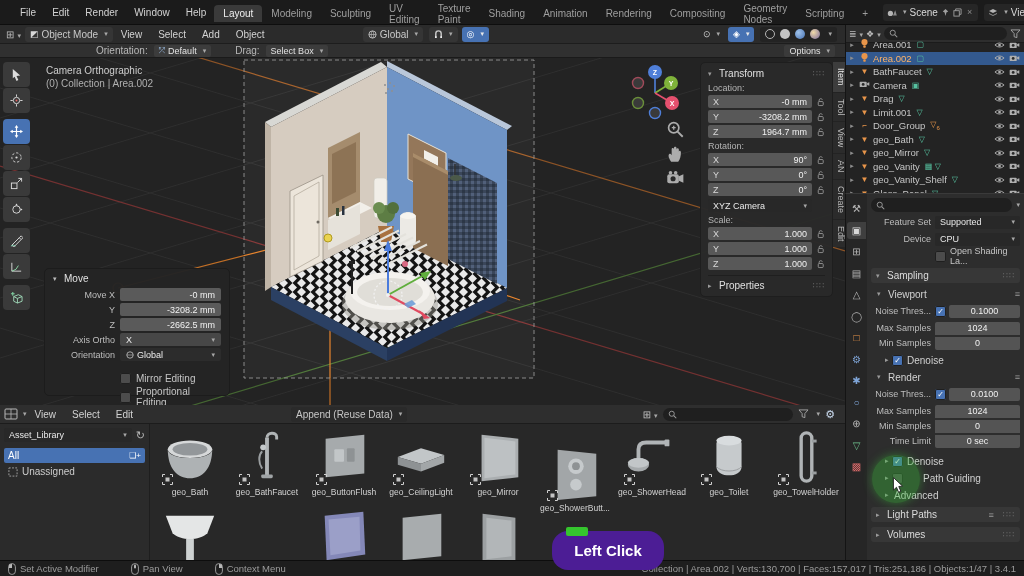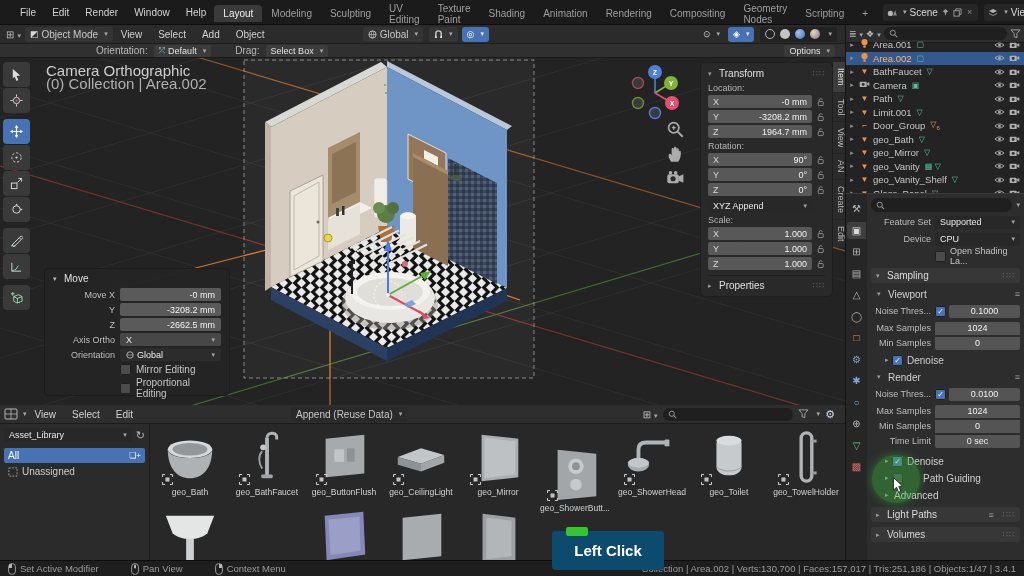--- a/index.html
+++ b/index.html
@@ -21,21 +21,21 @@
   .pill{display:flex;align-items:center;background:#353535;border-radius:3px;height:15px;padding:0 5px;gap:3px}
   .sphere{width:10px;height:10px;border-radius:50%;display:inline-block;flex:none}
   #tools{left:0;top:44px;width:845px;height:14px;background:#303030;border-bottom:1px solid #1a1a1a;display:flex;align-items:center;z-index:25}
   .tpill{display:flex;align-items:center;background:#3c3c3c;border-radius:2px;height:12px;padding:0 5px;gap:3px;font-size:9px;color:#e2e2e2}
   
   #viewport{left:0;top:58px;width:845px;height:347px;background:#2a2a2a;overflow:hidden;z-index:1}
   #vp-toolbar{left:3px;top:4px;display:flex;flex-direction:column;gap:1px;z-index:6}
   .tbtn{width:27px;height:25px;background:#3a3a3a;border-radius:4px;display:flex;align-items:center;justify-content:center}
   .tbtn.active{background:#4772b3}
   .gap{height:4px}
-  #vp-info{left:46px;top:6px;line-height:13px;color:#cfcfcf;font-size:15px;z-index:5}
+  #vp-info{left:46px;top:6px;line-height:13px;color:#cfcfcf;font-size:10px;z-index:5}
   #vp-info .l2{color:#b0b0b0}
   
   #move-panel{left:44px;top:210px;width:186px;height:128px;background:rgba(36,36,36,.97);border:1px solid #1c1c1c;border-radius:5px;padding:4px 8px;z-index:8}
   .mrow{display:flex;align-items:center;margin-bottom:2px}
   .mlabel{width:62px;text-align:right;margin-right:5px;color:#bdbdbd;font-size:9px;flex:none}
   .mfld{flex:1;background:#5a5a5a;border-radius:2px;height:13px;display:flex;align-items:center;justify-content:flex-end;padding:0 6px;color:#f2f2f2;font-size:9px}
   .mdd{flex:1;background:#474747;border-radius:2px;height:13px;display:flex;align-items:center;padding:0 6px;color:#ececec;font-size:9px}
   
   #xform{left:700px;top:4px;width:133px;background:rgba(41,41,41,.97);border:1px solid #1e1e1e;border-radius:5px;padding:5px 7px;z-index:7}
   .xhead{display:flex;align-items:center;gap:4px;color:#e0e0e0;margin-bottom:4px}
@@ -88,21 +88,21 @@
   .cat.sel{background:#4772b3;color:#fff}
   #asset-grid{position:absolute;left:150px;top:19px;width:695px;height:136px;overflow:hidden}
   .aitem{position:absolute;width:72px;text-align:center}
   .thumb{width:58px;height:58px;margin:0 auto;position:relative}
   .badge{position:absolute;left:1px;bottom:1px}
   .aname{font-size:8.5px;color:#d2d2d2;margin-top:1px;white-space:nowrap}
   
   #status{left:0;top:560px;width:1024px;height:16px;background:#1e1e1e;border-top:1px solid #0d0d0d;display:flex;align-items:center;padding:0 8px;gap:6px;color:#9c9c9c;font-size:9.5px;z-index:30}
   .skey{display:flex;align-items:center;gap:4px;margin-right:26px}
   
-  #click-box{left:552px;top:531px;width:112px;height:39px;background:#0c4a6e;border-radius:4px;display:flex;align-items:center;justify-content:center;z-index:50}
+  #click-box{left:552px;top:531px;width:112px;height:39px;background:#4c1d95;border-radius:16px;display:flex;align-items:center;justify-content:center;z-index:50}
   #click-box .tab{position:absolute;left:14px;top:-4px;width:22px;height:9px;background:#35c52e;border-radius:2px}
   #click-box .txt{color:#fff;font-size:15px;font-weight:bold}
   #click-circle{left:872px;top:455px;width:48px;height:48px;border-radius:50%;background:rgba(60,190,60,.38);box-shadow:0 0 10px rgba(60,190,60,.45);z-index:45}
   #cursor{left:891px;top:477px;z-index:46}
 </style>
 </head>
 <body>
 
 <svg width="0" height="0" style="position:absolute">
   <defs>
@@ -520,21 +520,21 @@
         <span class="mlabel">Orientation</span>
         <span class="mdd" style="background:#2c2c2c">
           <svg width="8" height="8" viewBox="0 0 10 10" style="margin-right:3px">
             <circle cx="5" cy="5" r="4" fill="none" stroke="#c8c8c8"></circle>
             <path d="M1,5 H9" stroke="#c8c8c8" stroke-width=".7"></path>
           </svg>
           <span>Global</span>
           <span class="chev" style="margin-left:auto">▾</span>
         </span>
       </div>
-    <div class="mrow" style="margin-top:3px">
+    <div class="mrow" style="margin-top:12px">
         <span class="mlabel"></span>
         <span class="cb"></span>
         <span style="margin-left:5px;color:#c5c5c5">Mirror Editing</span>
       </div>
     <div class="mrow">
         <span class="mlabel"></span>
         <span class="cb"></span>
         <span style="margin-left:5px;color:#c5c5c5">Proportional Editing</span>
       </div>
   </div>
@@ -596,21 +596,21 @@
         <span class="fld">
           <span class="ax">Z</span>
           <span class="val">0°</span>
         </span>
         <svg width="9" height="10" viewBox="0 0 10 10">
           <use href="#i-lock"></use>
         </svg>
       </div>
     <div class="trow" style="margin-top:3px">
         <span class="ddw">
-          <span>XYZ Append</span>
+          <span>XYZ Camera</span>
           <span class="chev" style="margin-left:auto">▾</span>
         </span>
         <span style="width:9px"></span>
       </div>
     <div class="plabel">Scale:</div>
     <div class="trow">
         <span class="fld">
           <span class="ax">X</span>
           <span class="val">1.000</span>
         </span>
@@ -725,21 +725,21 @@
             <use href="#i-eye"></use>
           </svg>
           <svg width="11" height="8" viewBox="0 0 12 9">
             <use href="#i-cam"></use>
           </svg>
         </span>
       </div>
     <div class="orow">
         <span class="oexp">▸</span>
         <span class="otype" style="color:#e8954a">▼</span>
-        <span class="name">Path</span>
+        <span class="name">Drag</span>
         <span class="odata">▽</span>
         <span class="oright">
           <svg width="11" height="8" viewBox="0 0 12 8">
             <use href="#i-eye"></use>
           </svg>
           <svg width="11" height="8" viewBox="0 0 12 9">
             <use href="#i-cam"></use>
           </svg>
         </span>
       </div>

